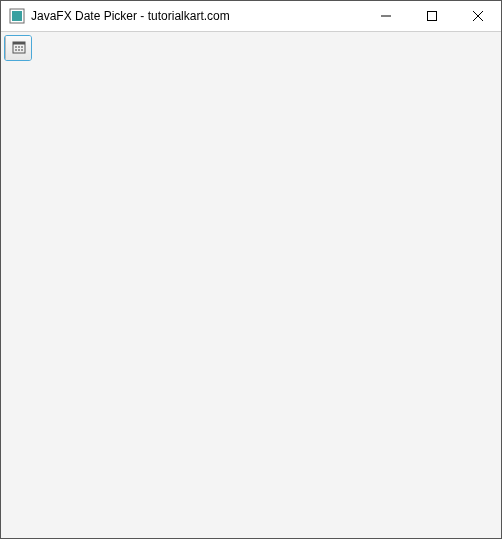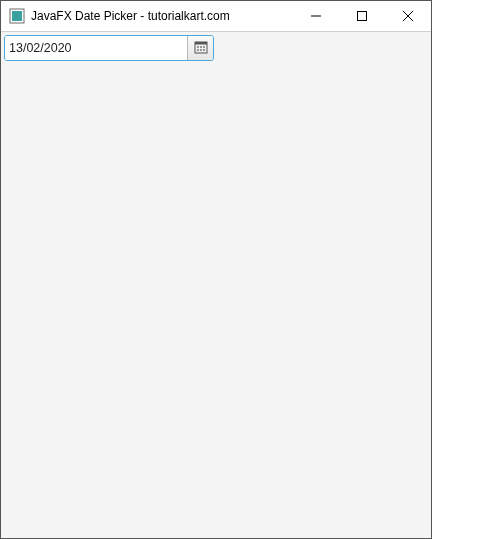--- a/index.html
+++ b/index.html
@@ -8,21 +8,21 @@
       box-sizing: border-box;
     }
     body {
       font-family: "Segoe UI", Tahoma, sans-serif;
       background: #fff;
       width: 502px;
       height: 539px;
       overflow: hidden;
     }
     .window {
-      width: 432px;
+      width: 502px;
       height: 539px;
       border: 1px solid #555;
       display: flex;
       flex-direction: column;
       background: #fff;
     }
     .titlebar {
       height: 31px;
       background: #fff;
       display: flex;
@@ -138,21 +138,20 @@
       <button class="win-btn">
         <svg viewBox="0 0 10 10">
             <line x1="0" y1="0" x2="10" y2="10"></line>
             <line x1="10" y1="0" x2="0" y2="10"></line>
           </svg>
       </button>
     </div>
   </div>
   <div class="content">
     <div class="datepicker">
-      <input class="datepicker-input" type="text" value="13/02/2020" style="">
       <button class="datepicker-btn">
         <span>
           <svg viewBox="0 0 14 14">
             <rect x="1" y="2" width="12" height="11" fill="none" stroke="#555" stroke-width="1"></rect>
             <rect x="1" y="2" width="12" height="2.5" fill="#555"></rect>
             <line x1="4" y1="7" x2="4" y2="7" stroke="#555" stroke-width="1.5" stroke-linecap="square"></line>
             <line x1="7" y1="7" x2="7" y2="7" stroke="#555" stroke-width="1.5" stroke-linecap="square"></line>
             <line x1="10" y1="7" x2="10" y2="7" stroke="#555" stroke-width="1.5" stroke-linecap="square"></line>
             <line x1="4" y1="10" x2="4" y2="10" stroke="#555" stroke-width="1.5" stroke-linecap="square"></line>
             <line x1="7" y1="10" x2="7" y2="10" stroke="#555" stroke-width="1.5" stroke-linecap="square"></line>

